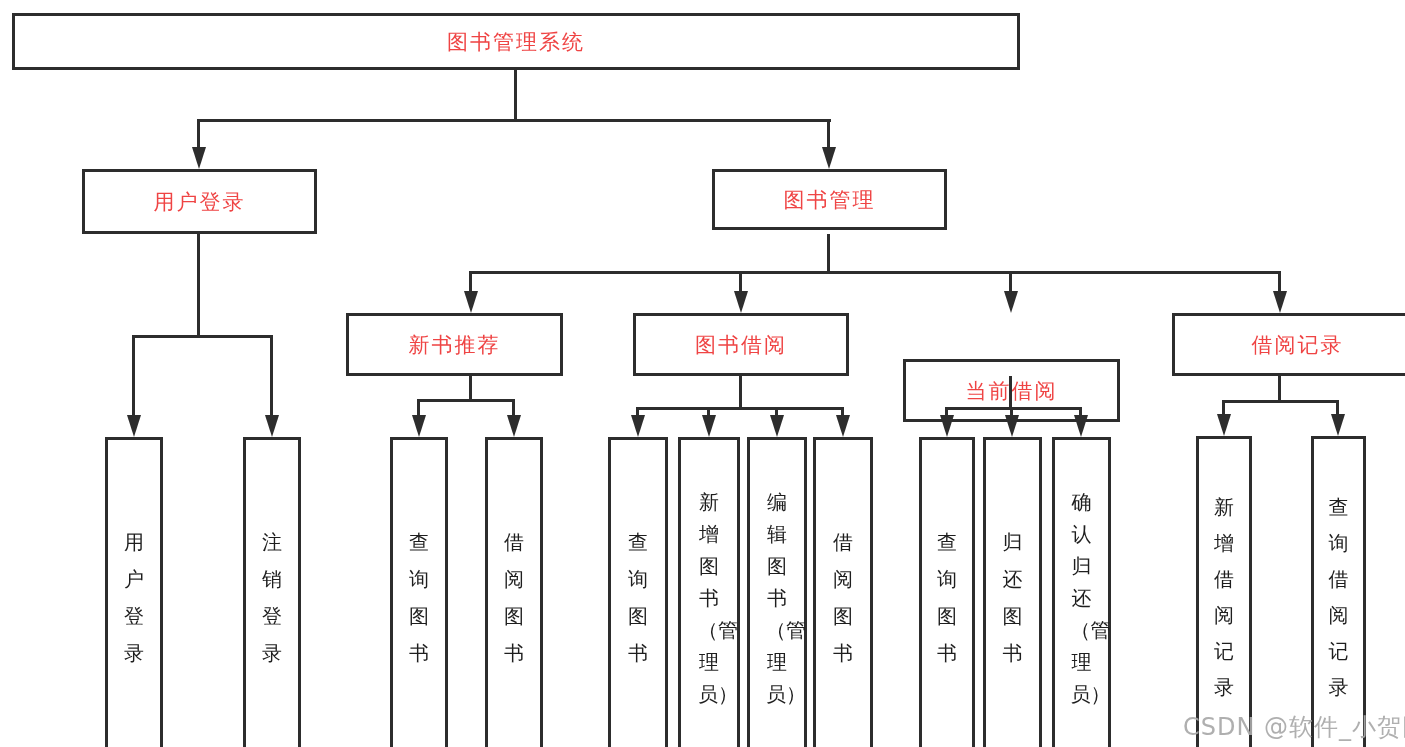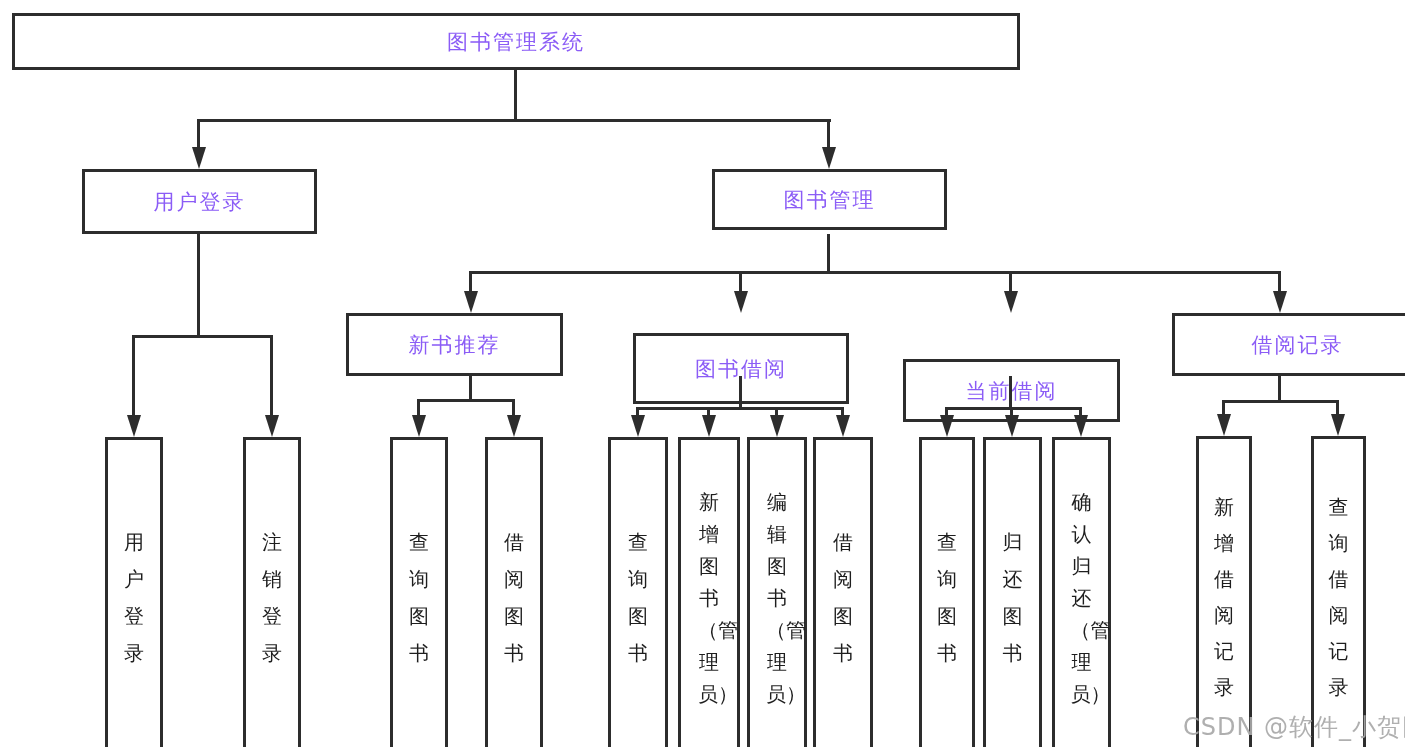--- a/index.html
+++ b/index.html
@@ -4,40 +4,40 @@
 <style>
   html,body{margin:0;padding:0;background:#ffffff;}
   #stage{
     position:relative;width:1405px;height:747px;background:#ffffff;
     font-family:"DejaVu Sans",sans-serif;color:#1e1e1e;overflow:hidden;
   }
   .box{
     position:absolute;box-sizing:border-box;border:3px solid #2d2d2d;background:#ffffff;
     display:flex;align-items:center;justify-content:center;
   }
-  .hlabel{font-size:21px;letter-spacing:2px;white-space:nowrap;color:#8b5cf6;}
+  .hlabel{font-size:21px;letter-spacing:2px;white-space:nowrap;color:#ef4444;}
   .vlabel{
     display:inline-block;width:22px;word-break:break-all;text-align:center;
     font-size:20px;color:#1e1e1e;
   }
   .lh37{line-height:37px;}
   .lh36{line-height:36px;}
   .lh32{line-height:32px;}
   .ln{position:absolute;background:#2d2d2d;}
   .ah{
     position:absolute;width:0;height:0;
     border-left:7px solid transparent;border-right:7px solid transparent;
     border-top:22px solid #2d2d2d;
   }
   
   #n-root{left:12px;top:13px;width:1008px;height:57px;}
   #n-user-login{left:82px;top:169px;width:235px;height:65px;}
   #n-book-mgmt{left:712px;top:169px;width:235px;height:61px;}
   #n-new-book{left:346px;top:313px;width:217px;height:63px;}
-  #n-book-borrow{left:633px;top:313px;width:216px;height:71px;margin-top:20px;}
+  #n-book-borrow{left:633px;top:313px;width:216px;height:63px;}
   #n-cur-borrow{left:903px;top:313px;width:217px;height:63px;margin-top:46px;}
   #n-borrow-rec{left:1172px;top:313px;width:251px;height:63px;}
   .leaf{top:437px;height:322px;}
   #l-user-login{left:105px;width:58px;}
   #l-logout{left:243px;width:58px;}
   #l-nb-query{left:390px;width:58px;}
   #l-nb-borrow{left:485px;width:58px;}
   #l-bb-query{left:608px;width:60px;}
   #l-bb-add{left:678px;width:62px;}
   #l-bb-edit{left:747px;width:60px;}

